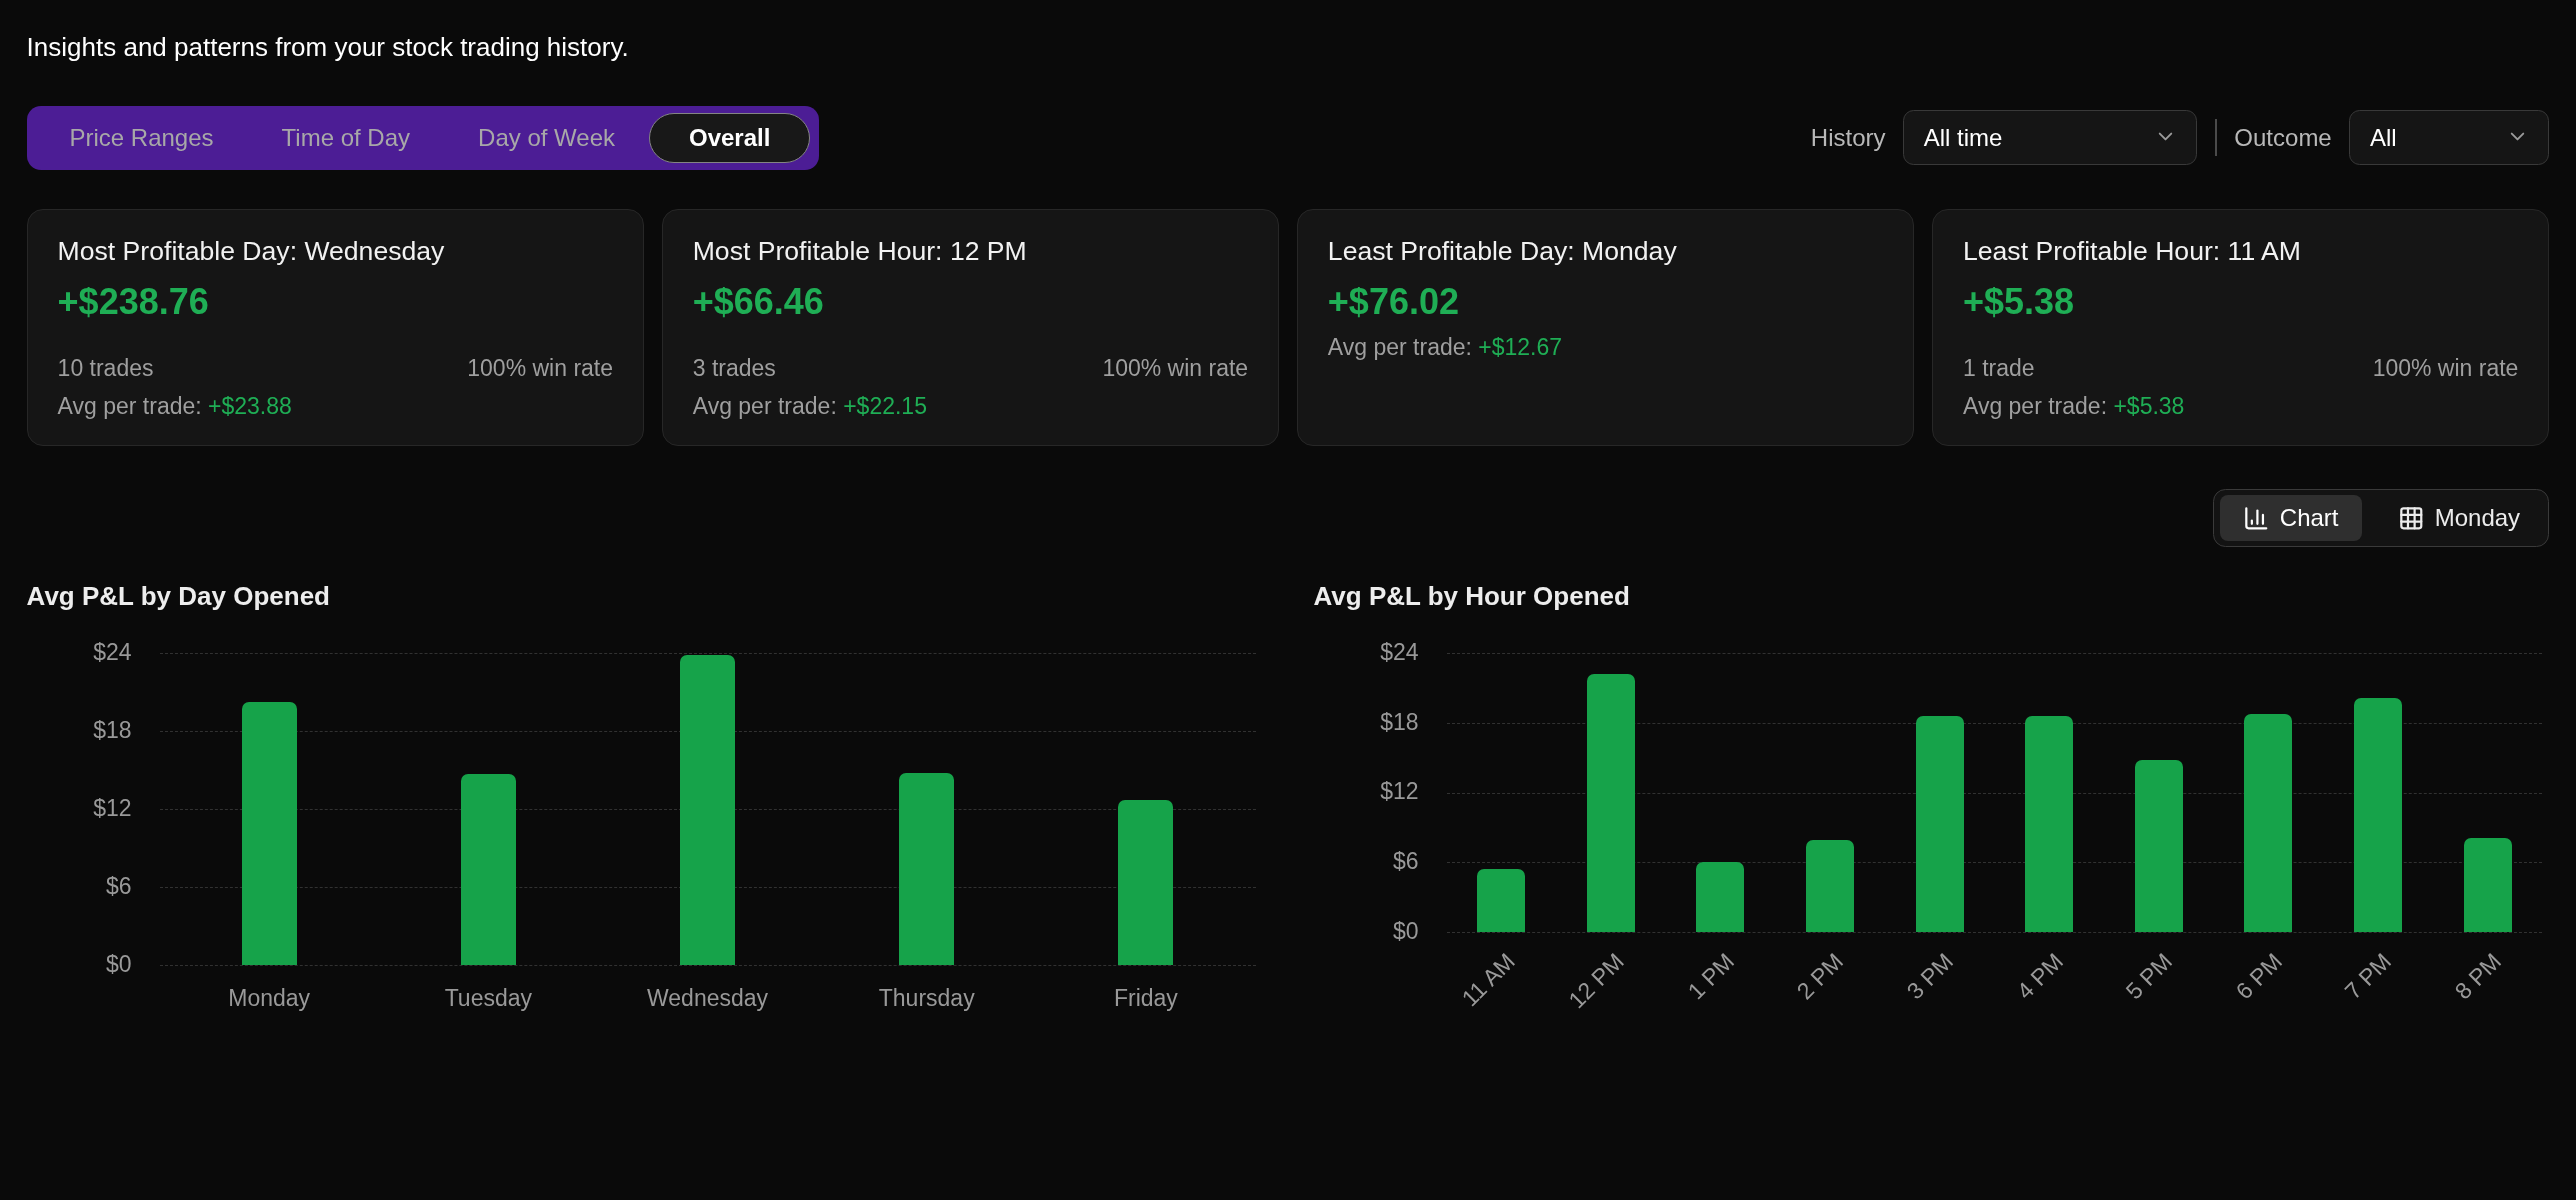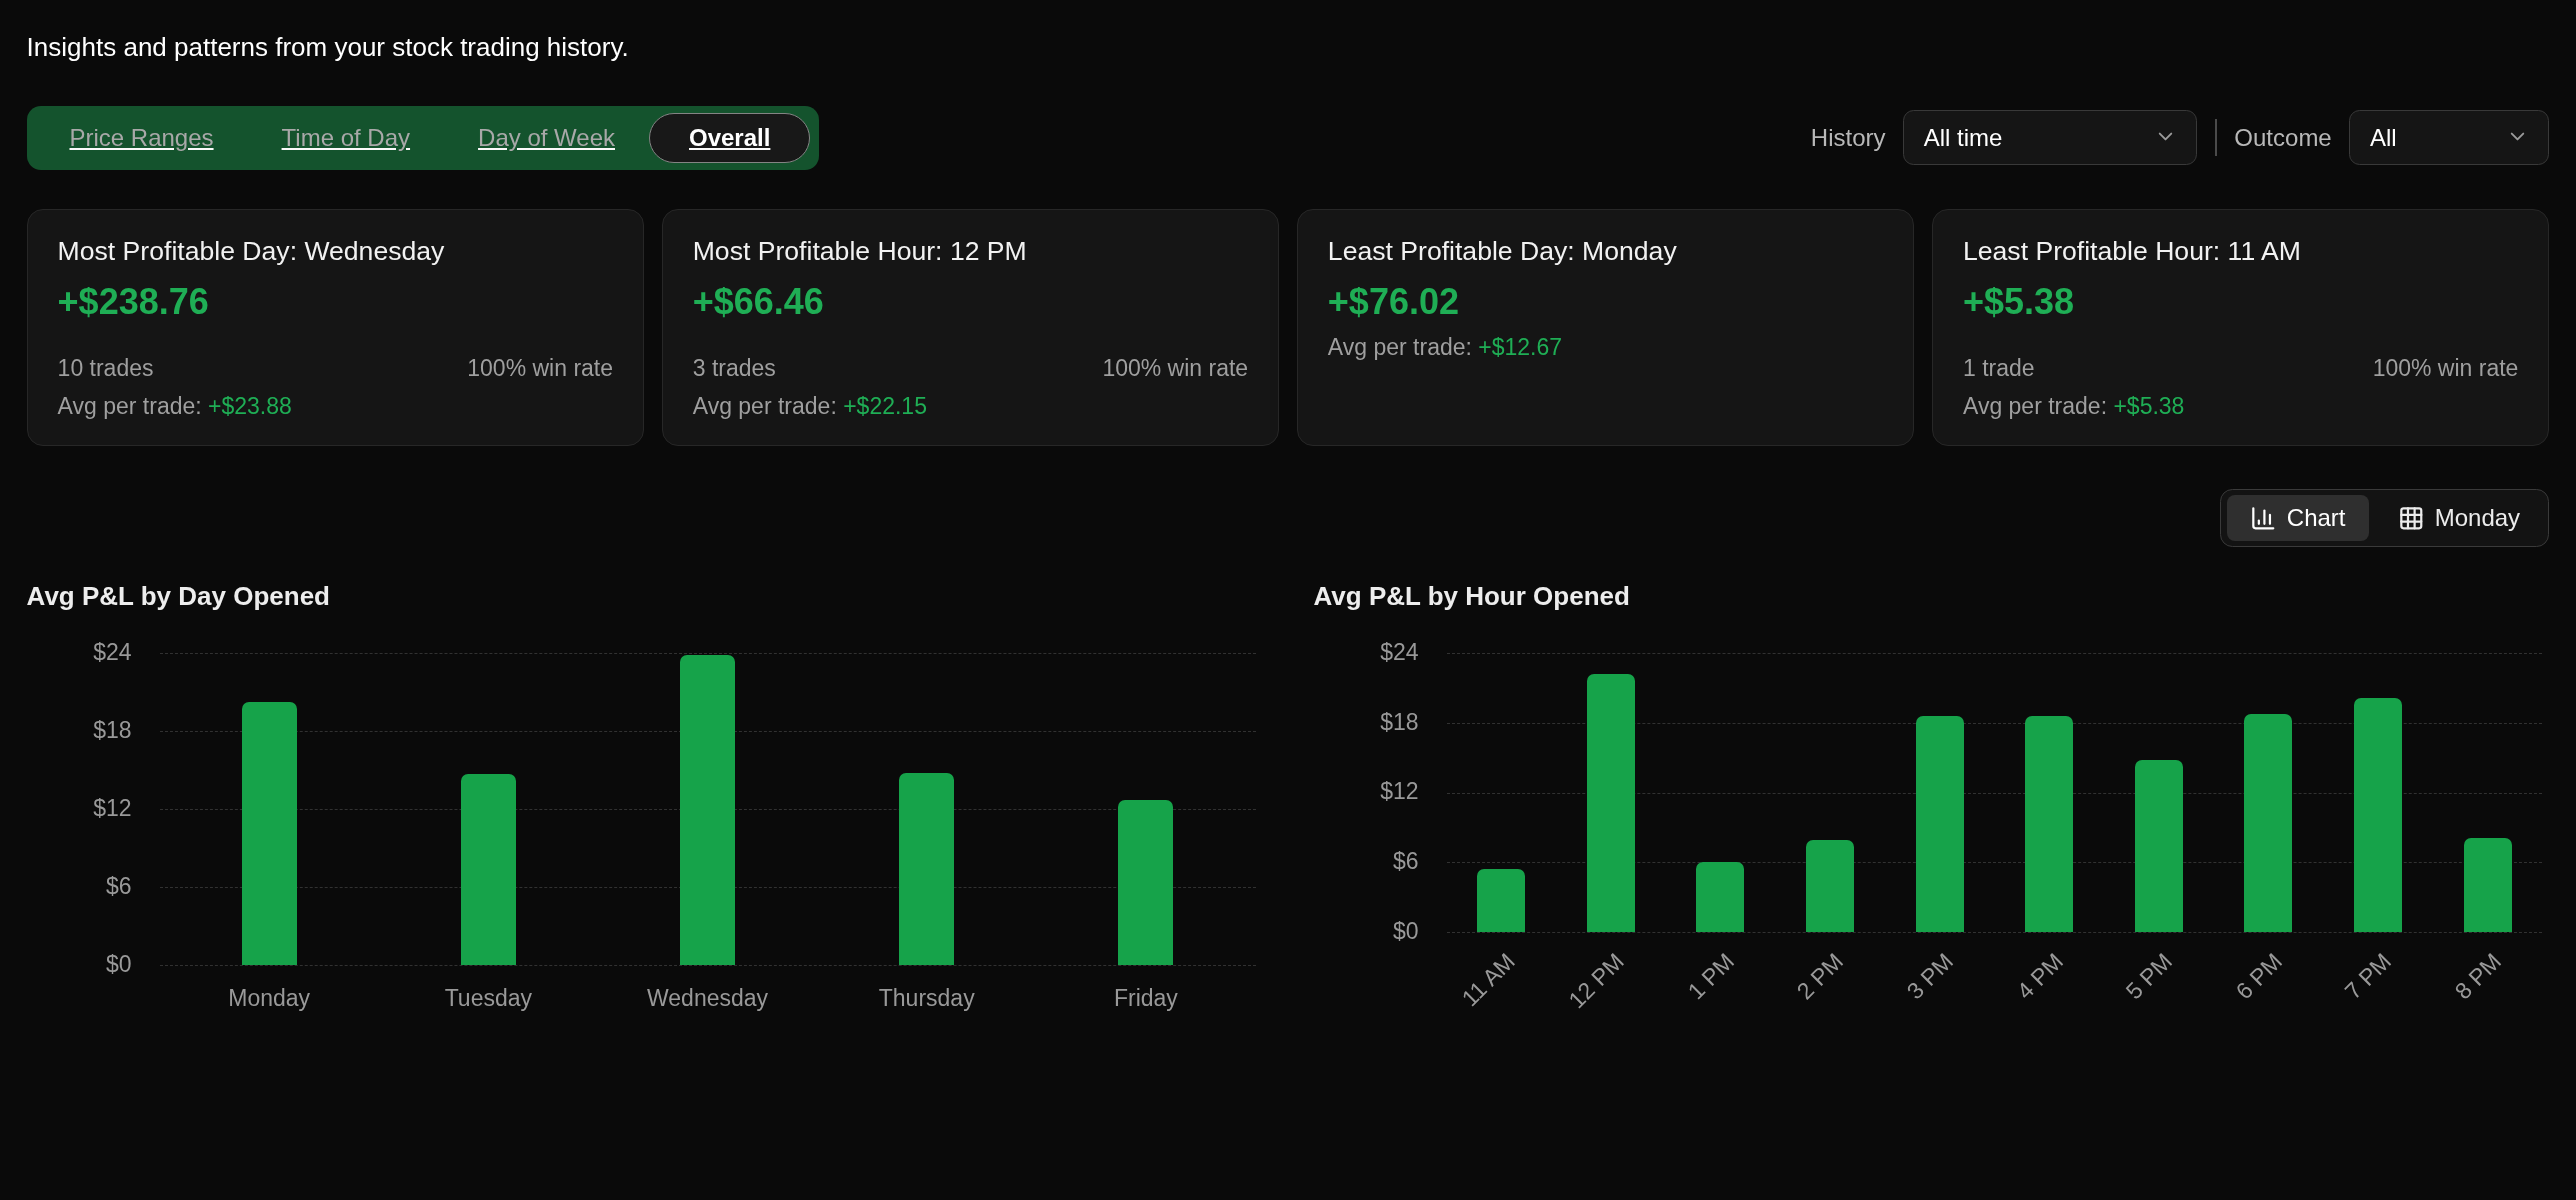--- a/index.html
+++ b/index.html
@@ -6,21 +6,21 @@
   html,body { width:2576px; height:1200px; background:#0a0a0a; overflow:hidden;
     font-family:"Liberation Sans", sans-serif; color:#fafafa; }
   .page { padding:19.5px 26.6px 0 26.6px; position:relative; width:100%; height:100%; }
 
   
   .page-title { font-size:41px; font-weight:700; letter-spacing:-0.4px; color:#f7f7f7; }
   .page-subtitle { margin-top:12.4px; font-size:26px; color:#ffffff; }
 
   
   .controls-row { margin-top:43px; display:flex; align-items:center; justify-content:space-between; }
-  .tab-bar { display:inline-flex; align-items:flex-end; background:#14532d; border-radius:14px; padding:7px 8.9px;text-decoration:underline; }
+  .tab-bar { display:inline-flex; align-items:flex-end; background:#4c1d95; border-radius:14px; padding:7px 8.9px; }
   .tab { background:transparent; border:none; color:#a8a8a8; font-family:inherit;
     font-size:24px; padding:0 34px; height:50px; border-radius:886px; cursor:pointer; }
   .tab.tab-active { background:#181818; border:1.8px solid #848484; color:#ffffff; font-weight:600; padding:0 39px; }
 
   .filters { display:flex; align-items:center; gap:17.7px; }
   .filter-label { font-size:24px; color:#b8b8b8; }
   .select { display:flex; align-items:center; justify-content:space-between; height:55px;
     background:#151515; border:1.8px solid #393939; border-radius:10.6px; padding:0 19.5px; cursor:pointer; }
   .select-history { width:294px; }
   .select-outcome { width:200px; }
@@ -32,21 +32,21 @@
   .card { background:#151515; border:1.8px solid #272727; border-radius:16px; padding:26.6px 30px 25px 30px; }
   .card-title { font-size:26.6px; font-weight:500; color:#f2f2f2; }
   .card-value { margin-top:14px; font-size:36px; font-weight:700; color:#1fae55; }
   .card-meta { margin-top:32px; display:flex; justify-content:space-between; font-size:23px; color:#9f9f9f; }
   .card-avg { margin-top:10.6px; font-size:23px; color:#9f9f9f; }
   .card-avg .green { color:#1fae55; }
 
   
   .toggle-row { margin-top:43px; display:flex; justify-content:flex-end; }
   .view-toggle { display:inline-flex; background:#131313; border:1.8px solid #3a3a3a;
-    border-radius:12.4px; padding:5.3px; gap:6px; }
+    border-radius:12.4px; padding:5.3px; gap:13px; }
   .toggle-btn { display:flex; align-items:center; gap:10.6px; border:none; background:transparent;
     font-family:inherit; font-size:24px; color:#ececec; padding:8.9px 23px; border-radius:8px; cursor:pointer; }
   .toggle-btn.active { background:#2f2f2f; color:#ffffff; }
   .toggle-btn svg { display:block; }
 
   
   .charts { margin-top:34px; display:grid; grid-template-columns:1fr 1fr; column-gap:51px; }
   .chart-title { font-size:26px; font-weight:600; color:#ededed; }
   .plot { position:relative; margin-top:41px; }
   .plot-day  { height:312px; }

